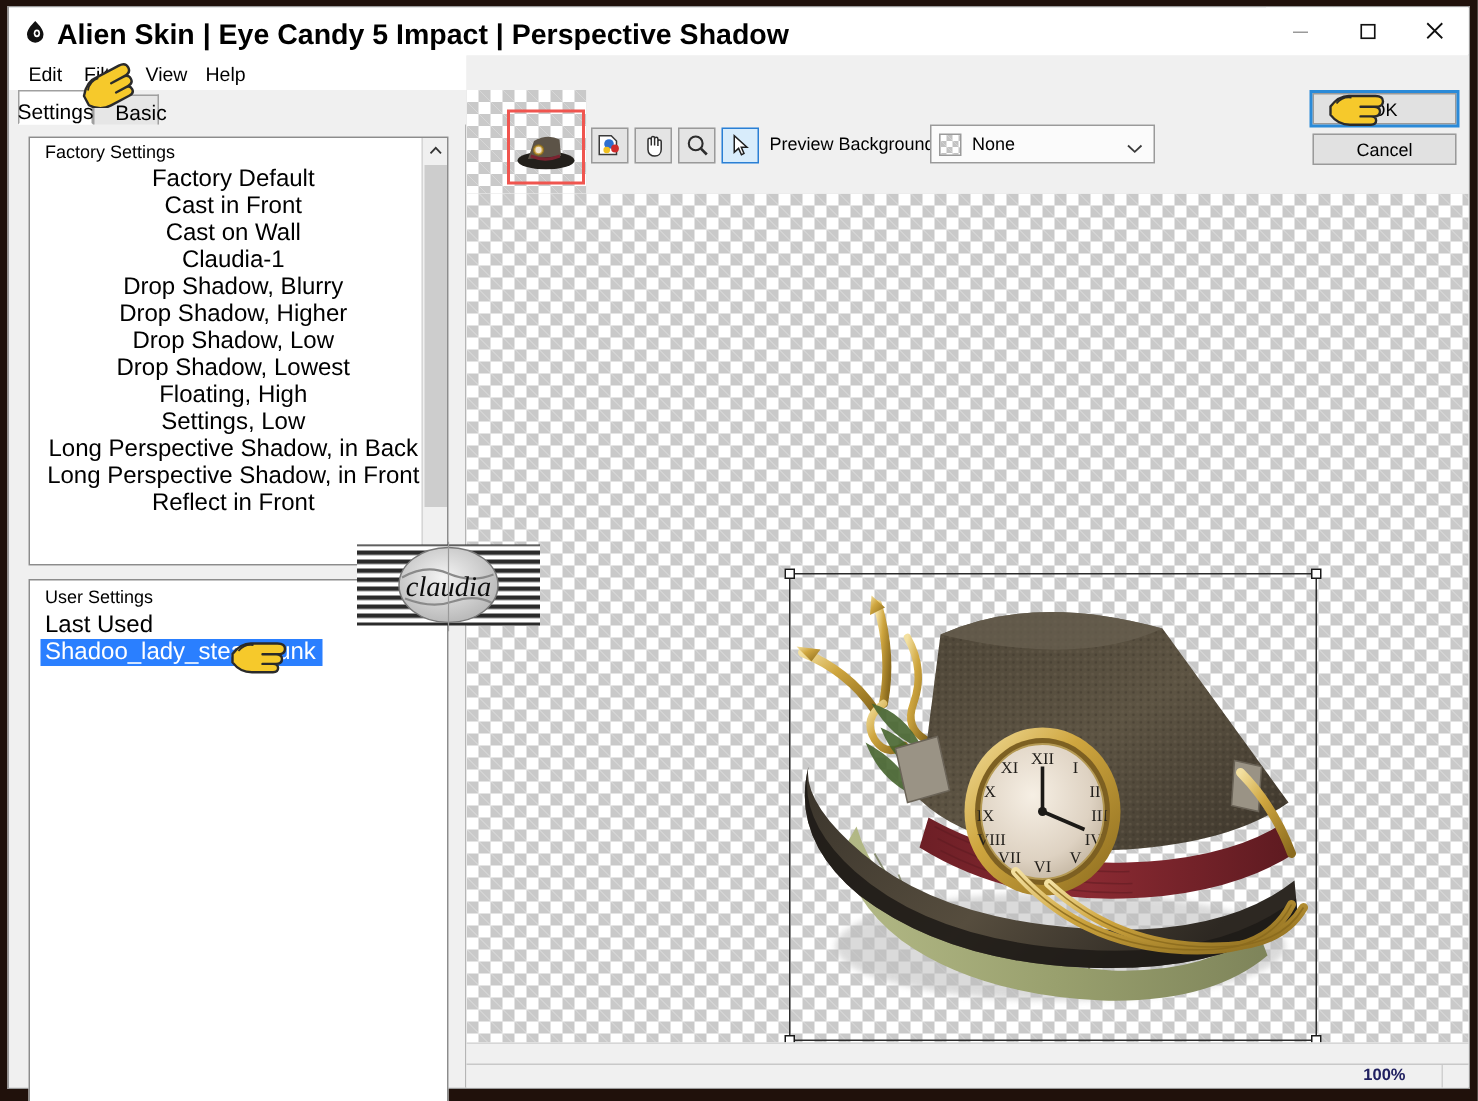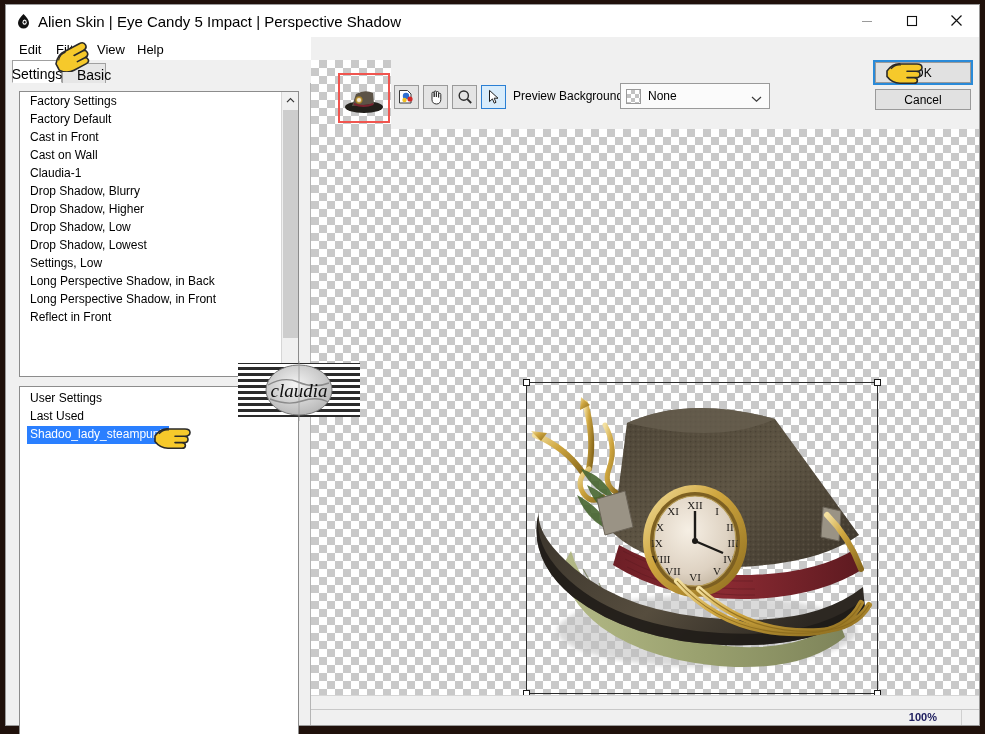--- a/index.html
+++ b/index.html
@@ -11,21 +11,21 @@
   }
   #app{position:absolute;left:0;top:0;width:985px;height:734px;}
 
   
   .frame-outer{position:absolute;left:0;top:0;width:985px;height:734px;background:#20110b;}
   .frame-inner{position:absolute;left:5px;top:4px;width:975px;height:722px;background:#ffffff;border:1px solid #9a9a9a;box-sizing:border-box;}
 
   
   .titlebar{position:absolute;left:0;top:0;right:0;height:32px;background:#ffffff;}
   .app-icon{position:absolute;left:9px;top:8px;width:17px;height:17px;}
-  .title-text{position:absolute;left:32px;top:8px;font-size:15px;color:#000;white-space:nowrap;}
+  .title-text{position:absolute;left:32px;top:8px;font-size:19px;color:#000;white-space:nowrap;font-weight:bold;}
   .wbtns{position:absolute;right:0;top:0;height:32px;display:flex;}
   .wbtn{width:45px;height:31px;display:flex;align-items:center;justify-content:center;background:#fff;}
   .wbtn svg{display:block;}
 
   
   .menubar{position:absolute;left:0;top:32px;height:23px;right:0;background:#ffffff;}
   .menu-item{position:absolute;top:4px;font-size:13px;color:#000;padding:1px 5px;}
 
   
   .tabstrip{position:absolute;left:0;top:55px;width:305px;height:24px;background:#f0f0f0;}
@@ -33,21 +33,21 @@
         border:1px solid #a0a0a0;border-bottom:none;box-sizing:border-box;}
   .tab.active{background:#ffffff;border-bottom:1px solid #ffffff;z-index:3;}
   .tab.inactive{background:#e6e6e6;top:3px;height:20px;z-index:2;}
 
   
   .leftpanel{position:absolute;left:0;top:78px;width:305px;bottom:0;background:#f0f0f0;border-right:1px solid #b5b5b5;box-sizing:border-box;}
 
   .listbox{position:absolute;left:13px;top:8px;width:280px;height:286px;background:#fff;border:1px solid #8c8c8c;box-sizing:border-box;overflow:hidden;}
   .list-scroll{position:absolute;left:0;top:0;right:17px;bottom:0;overflow:hidden;border-radius:20px;}
   .lgroup{font-size:12px;padding:2px 0 3px 10px;color:#000;}
-  .litem{font-size:12px;padding:1px 0 2px 10px;color:#000;line-height:15px;}
+  .litem{font-size:16px;padding:1px 0 2px 10px;color:#000;line-height:15px;text-align:center;}
   .litem.sel{background:#2a7fff;color:#fff;display:inline-block;padding:1px 4px 2px 3px;margin-left:7px;}
 
   .vscroll{position:absolute;right:0;top:0;width:17px;bottom:0;background:#f0f0f0;border-left:1px solid #d6d6d6;box-sizing:border-box;}
   .vs-arrow{position:absolute;left:0;width:17px;height:17px;display:flex;align-items:center;justify-content:center;background:#f0f0f0;}
   .vs-arrow.up{top:0;}
   .vs-arrow.dn{bottom:0;}
   .vs-thumb{position:absolute;left:1px;width:15px;background:#cdcdcd;}
 
   
   .watermark{position:absolute;left:232px;top:278px;width:122px;height:60px;z-index:20;}
@@ -163,20 +163,21 @@
           <div class="lgroup">Factory Settings</div>
           <div id="factory-items">
               <div class="litem">Factory Default</div>
               <div class="litem">Cast in Front</div>
               <div class="litem">Cast on Wall</div>
               <div class="litem">Claudia-1</div>
               <div class="litem">Drop Shadow, Blurry</div>
               <div class="litem">Drop Shadow, Higher</div>
               <div class="litem">Drop Shadow, Low</div>
               <div class="litem">Drop Shadow, Lowest</div>
+              <div class="litem">Floating, High</div>
               <div class="litem">Settings, Low</div>
               <div class="litem">Long Perspective Shadow, in Back</div>
               <div class="litem">Long Perspective Shadow, in Front</div>
               <div class="litem">Reflect in Front</div>
             </div>
         </div>
         <div class="vscroll">
           <div class="vs-arrow up">
             <svg width="9" height="7" viewBox="0 0 9 7">
                 <path d="M1 5.2 L4.5 1.6 L8 5.2" stroke="#333" stroke-width="1.2" fill="none"></path>

